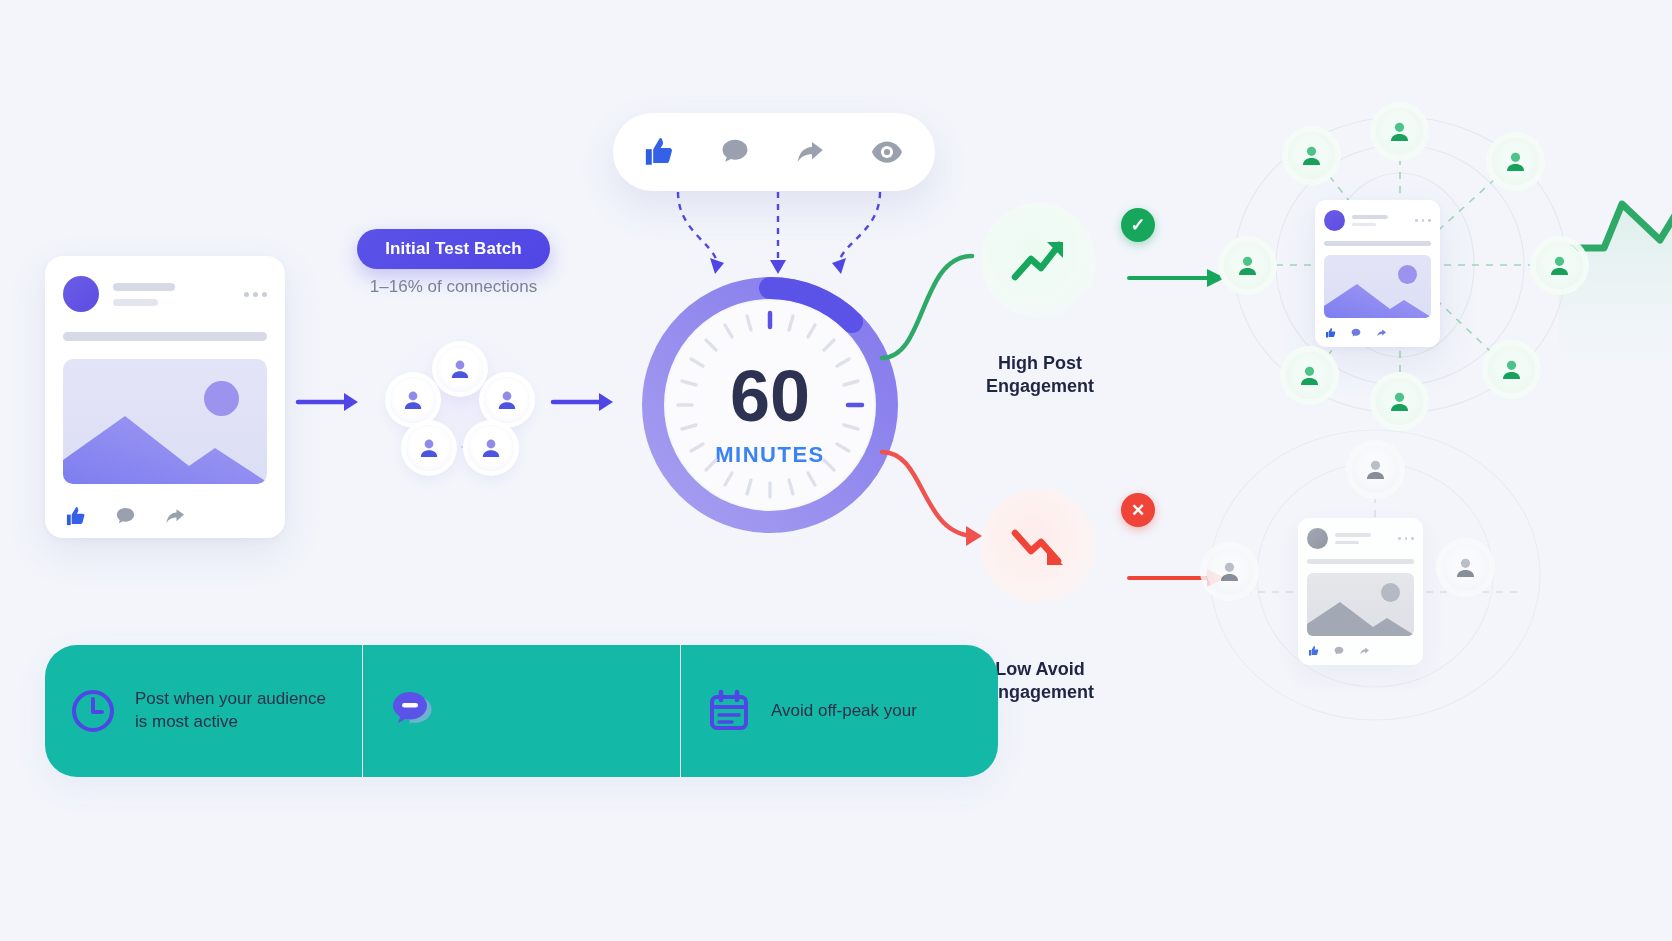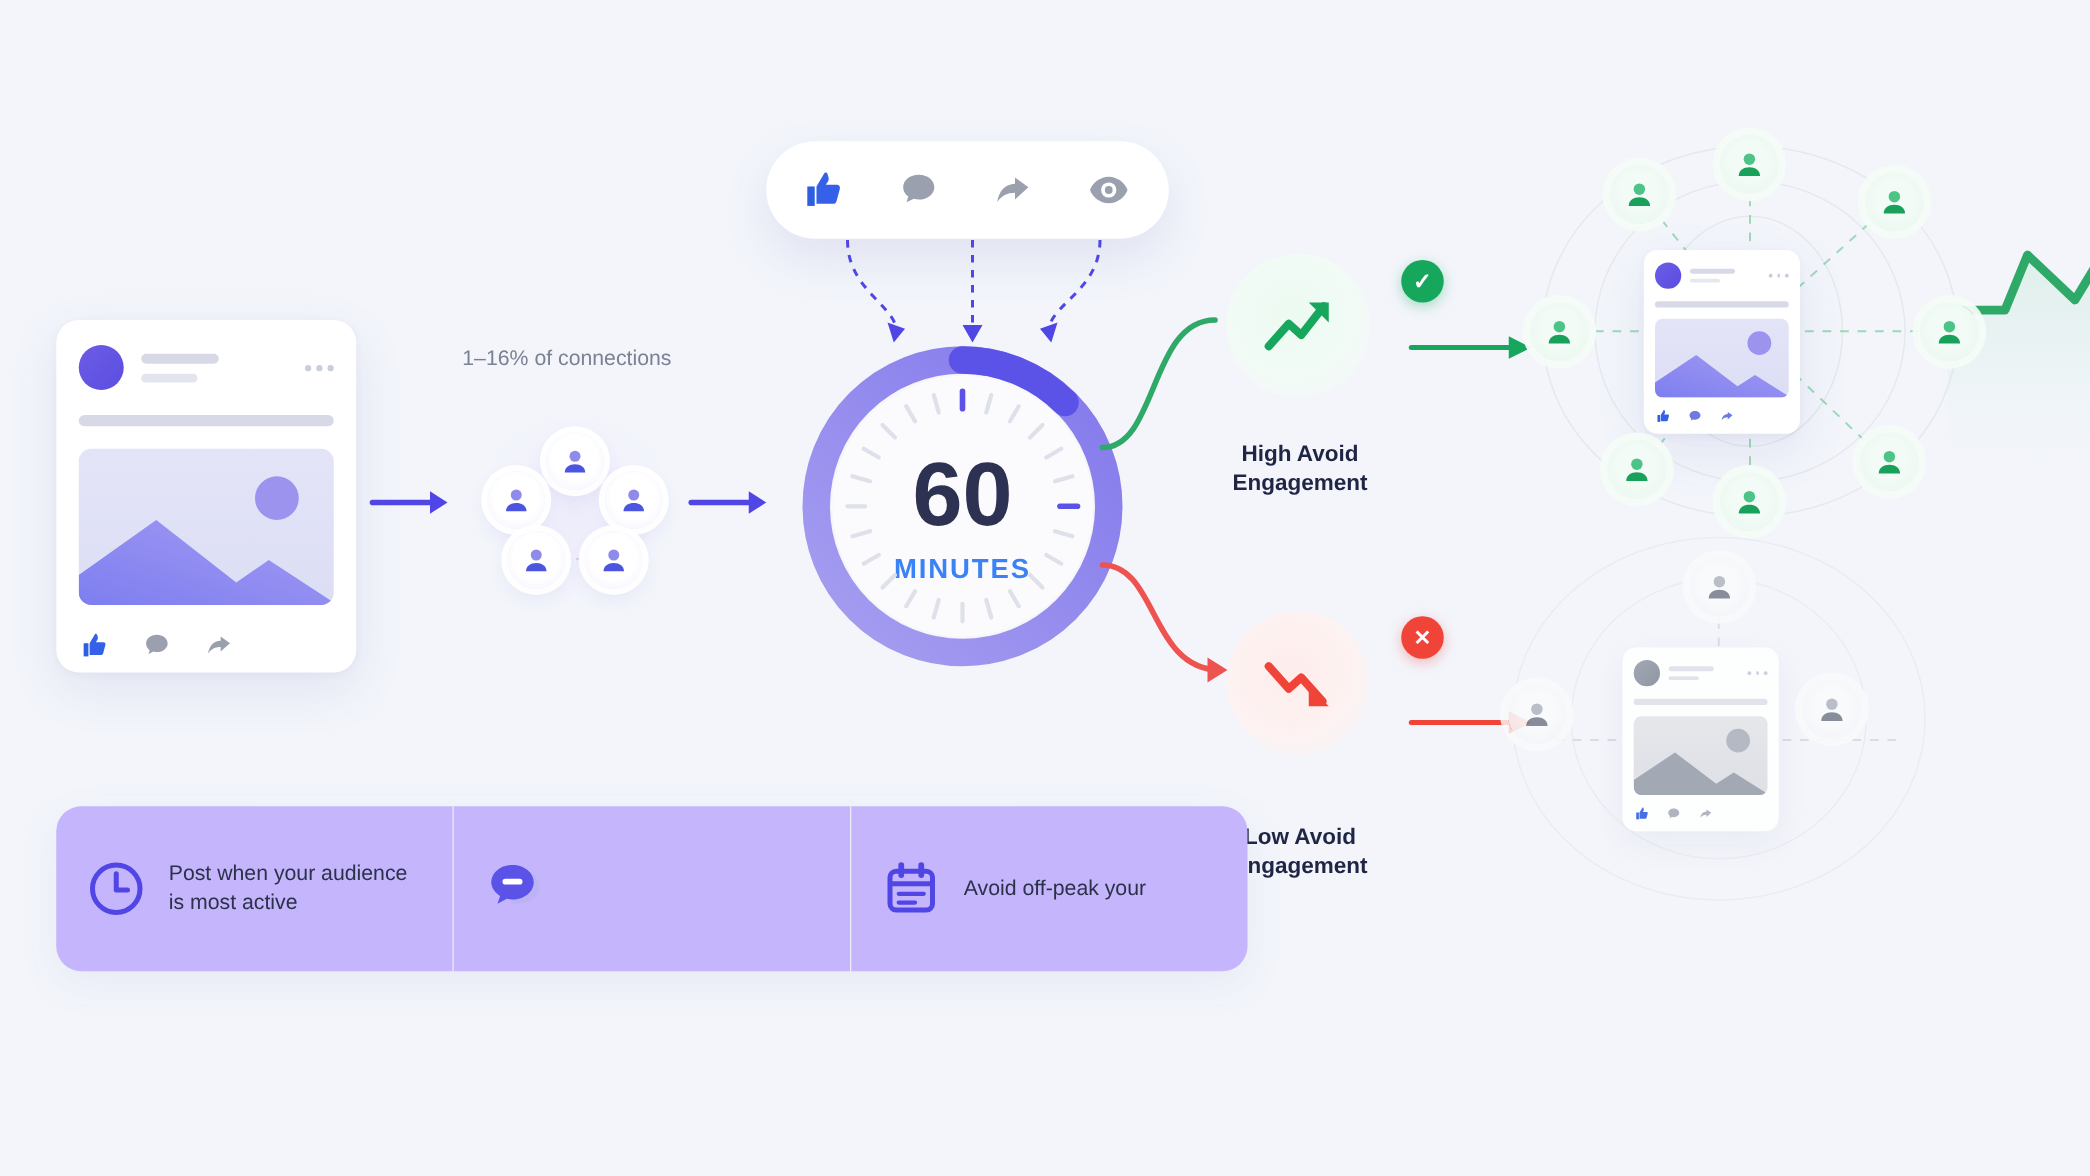--- a/index.html
+++ b/index.html
@@ -68,21 +68,21 @@
   .timer-num { color:#2d3252; font-weight:800; line-height:1; }
   .timer-unit { color:#3b82f6; font-weight:700; letter-spacing:1.5px; }
 
   
   .outcircle { position:absolute; border-radius:50%; display:flex; align-items:center; justify-content:center; }
   .badge { position:absolute; border-radius:50%; display:flex; align-items:center;
            justify-content:center; color:#fff; font-weight:800; }
 
   
   .tipsbar {
-    position:absolute; background:#c4b5fd; border-radius:20px;
+    position:absolute; background:#14b8a6; border-radius:32px;
     display:flex; align-items:stretch;
     box-shadow: 0 10px 34px rgba(90,100,170,.07);
   }
   .tip { flex:1; display:flex; align-items:center; gap:16px; padding: 0 22px; }
   .tip + .tip { border-left: 1px solid #eceef5; }
   .tip-ico { flex:none; width:52px; height:52px; display:flex; align-items:center; justify-content:center; }
   .tip-txt { color:#2b3148; font-size:17px; line-height:1.35; }
 
   
   .unode { position:absolute; border-radius:50%; display:flex; align-items:center; justify-content:center; }
@@ -138,20 +138,23 @@
         <path fill="#9aa0ad" d="M13.5 5.2v3.4C7.9 8.9 4.6 12.3 3.4 18.8c2.6-3.6 5.8-5.2 10.1-5.2v3.6L21 10.6z"></path>
       </svg>
     </div>
   </div>
 
   <svg class="abs" style="left:296px; top:388px;" width="68" height="28" viewBox="0 0 68 28">
     <path d="M2 14h48" stroke="#4f46e5" stroke-width="4.5" stroke-linecap="round" fill="none"></path>
     <path d="M48 5l14 9-14 9z" fill="#4f46e5"></path>
   </svg>
 
+  <div class="pill" style="left:357px; top:229px; width:193px; height:40px; font-size:17px;">
+    <span>Initial Test Batch</span>
+  </div>
   <div class="subcap" style="left:340px; top:277px; width:227px; font-size:17px;">1–16% of connections</div>
 
   <div class="abs" style="left:377px; top:331px; width:166px; height:150px;">
     <div class="abs" style="left:2px;top:4px;width:162px;height:142px;border-radius:50%;
                 background:radial-gradient(circle,#edecfb 0%,rgba(243,245,251,0) 72%);"></div>
     <svg class="abs" style="left:0;top:0;" width="166" height="150" viewBox="0 0 166 150">
       <g stroke="#c5c3ee" stroke-width="1.4" stroke-dasharray="4 4" fill="none" opacity=".85">
         <path d="M83 38 L36 68"></path>
           <path d="M83 38 L130 68"></path>
         <path d="M36 68 L52 116"></path>
@@ -286,21 +289,21 @@
     <svg width="60" height="52" viewBox="0 0 60 52">
       <path d="M6 42 L22 24 L32 33 L50 10" stroke="#16a75c" stroke-width="6.5" fill="none" stroke-linecap="round" stroke-linejoin="round"></path>
       <path d="M38 7 h16 v16 z" fill="#16a75c"></path>
     </svg>
   </div>
   <div class="badge" style="left:1121px; top:208px; width:34px; height:34px; background:#16a75c; font-size:18px;
               box-shadow:0 3px 10px rgba(22,167,92,.35);">
     <span>✓</span>
   </div>
   <div class="outcome-label" style="left:965px; top:352px; width:150px; font-size:18px;">
-    <div>High Avoid</div>
+    <div>High Post</div>
     <div>Engagement</div>
   </div>
   <svg class="abs" style="left:1127px; top:266px;" width="110" height="24" viewBox="0 0 110 24">
     <path d="M2 12 h82" stroke="#16a75c" stroke-width="4" stroke-linecap="round" fill="none"></path>
     <path d="M80 3 l18 9 -18 9 z" fill="#16a75c"></path>
   </svg>
 
   <div class="outcircle" style="left:981px; top:489px; width:115px; height:115px;
               background:radial-gradient(circle at 45% 42%, #fdeceb 0%, #fdf3f2 55%, rgba(243,245,251,0) 100%);">
     <svg width="60" height="52" viewBox="0 0 60 52">

